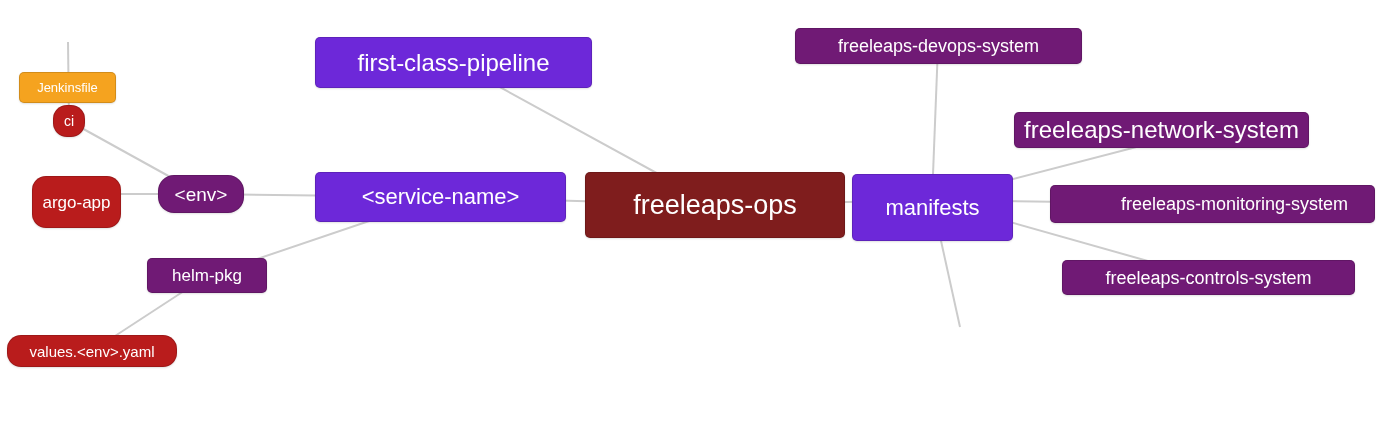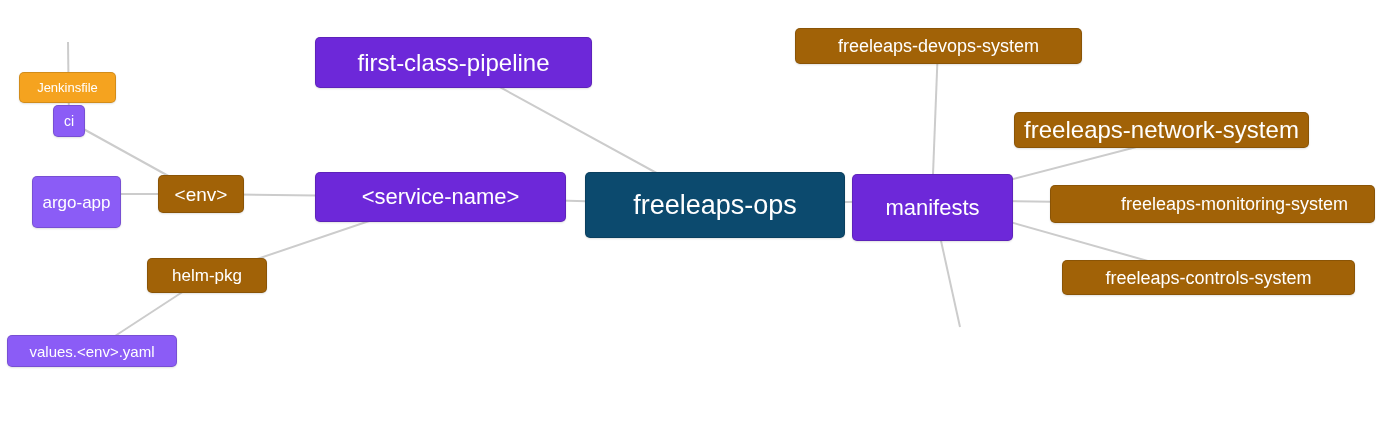--- a/index.html
+++ b/index.html
@@ -18,29 +18,29 @@
     color:#ffffff;
     border-radius:5px;
     box-sizing:border-box;
     border:1px solid rgba(0,0,0,0.14);
     box-shadow:0 1px 2px rgba(0,0,0,0.12);
     white-space:nowrap;
     cursor:default;
     line-height:1;
   }
   .c-orange{background:#f5a31f;margin-top:46px;}
-  .c-red{background:#8b5cf6;}
-  .c-green{background:#a16207;}
+  .c-red{background:#b91c1c;border-radius:14px;}
+  .c-green{background:#701a75;}
   .c-blue{background:#6d28d9;}
-  .c-dark{background:#0c4a6e;}
+  .c-dark{background:#7f1d1d;}
 
   .p-jenkinsfile{left:19px;top:26px;width:97px;height:31px;font-size:13px;}
   .p-ci{left:53px;top:105px;width:32px;height:32px;font-size:14px;}
   .p-argo-app{left:32px;top:176px;width:89px;height:52px;font-size:17px;}
-  .p-env{left:158px;top:175px;width:86px;height:38px;font-size:19px;}
+  .p-env{left:158px;top:175px;width:86px;height:38px;font-size:19px;border-radius:16px;}
   .p-helm-pkg{left:147px;top:258px;width:120px;height:35px;font-size:17px;}
   .p-values{left:7px;top:335px;width:170px;height:32px;font-size:15px;}
   .p-pipeline{left:315px;top:37px;width:277px;height:51px;font-size:24px;}
   .p-service{left:315px;top:172px;width:251px;height:50px;font-size:22px;}
   .p-ops{left:585px;top:172px;width:260px;height:66px;font-size:27px;}
   .p-manifests{left:852px;top:174px;width:161px;height:67px;font-size:22px;}
   .p-devops{left:795px;top:28px;width:287px;height:36px;font-size:18px;}
   .p-network{left:1014px;top:112px;width:295px;height:36px;font-size:24px;}
   .p-monitoring{left:1050px;top:185px;width:325px;height:38px;font-size:18px;padding-left:44px;}
   .p-controls{left:1062px;top:260px;width:293px;height:35px;font-size:18px;}

